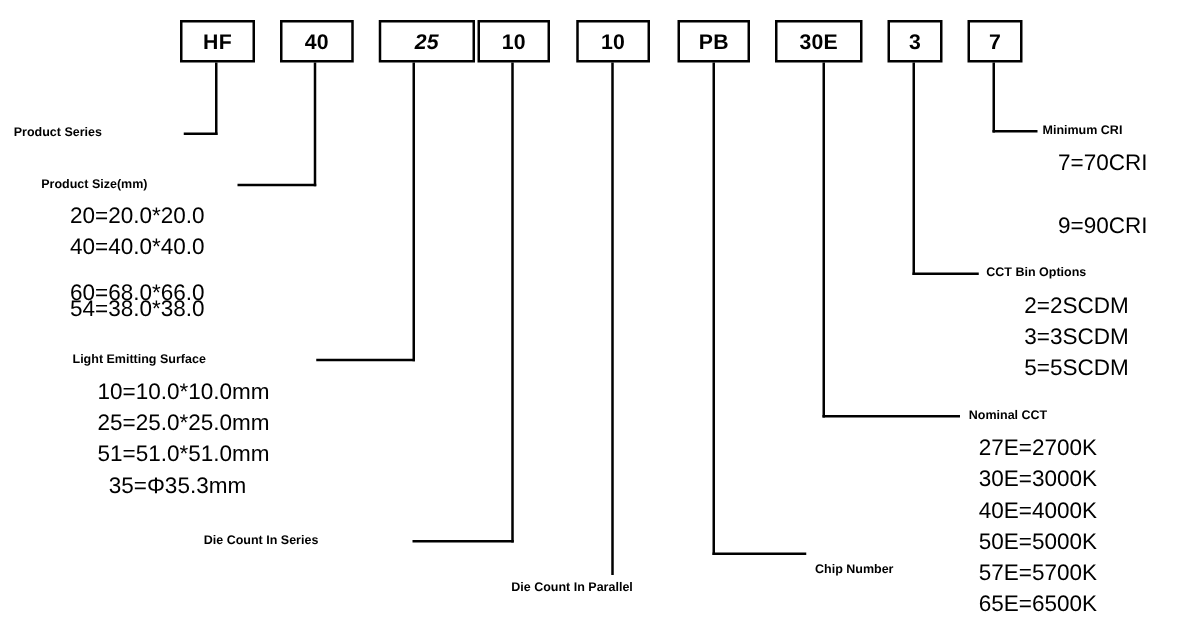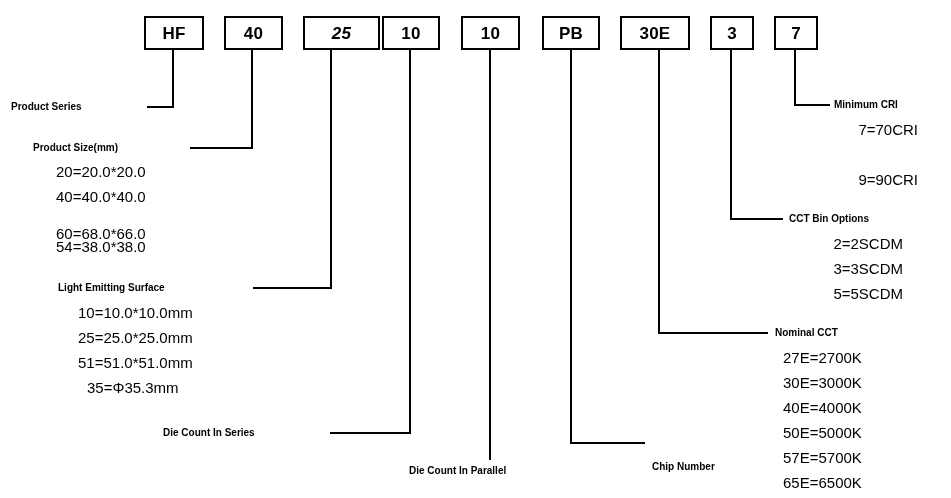--- a/index.html
+++ b/index.html
@@ -48,21 +48,21 @@
   
   .heading {
     position: absolute;
     font-size: 10px;
     font-weight: bold;
     line-height: 16px;
     white-space: nowrap;
   }
   .opt {
     position: absolute;
-    font-size: 15px;
+    font-size: 18px;
     font-weight: normal;
     line-height: 16px;
     white-space: nowrap;
   }
   .ra { text-align: right; }
 </style>
 </head>
 <body>
 
 <div id="canvas">
@@ -131,15 +131,15 @@
   <div class="opt ra" style="left:700px; top:286px; width:203px;">5=5SCDM</div>
 
   <div class="heading" style="left:775px; top:325px;">Nominal CCT</div>
   <div class="opt" style="left:783px; top:350px;">27E=2700K</div>
   <div class="opt" style="left:783px; top:375px;">30E=3000K</div>
   <div class="opt" style="left:783px; top:400px;">40E=4000K</div>
   <div class="opt" style="left:783px; top:425px;">50E=5000K</div>
   <div class="opt" style="left:783px; top:450px;">57E=5700K</div>
   <div class="opt" style="left:783px; top:475px;">65E=6500K</div>
 
-  <div class="heading" style="left:652px; top:459px;">Chip Number</div>
+  <div class="heading" style="left:652px; top:448px;">Chip Number</div>
 
 </div>
 
 </body></html>

